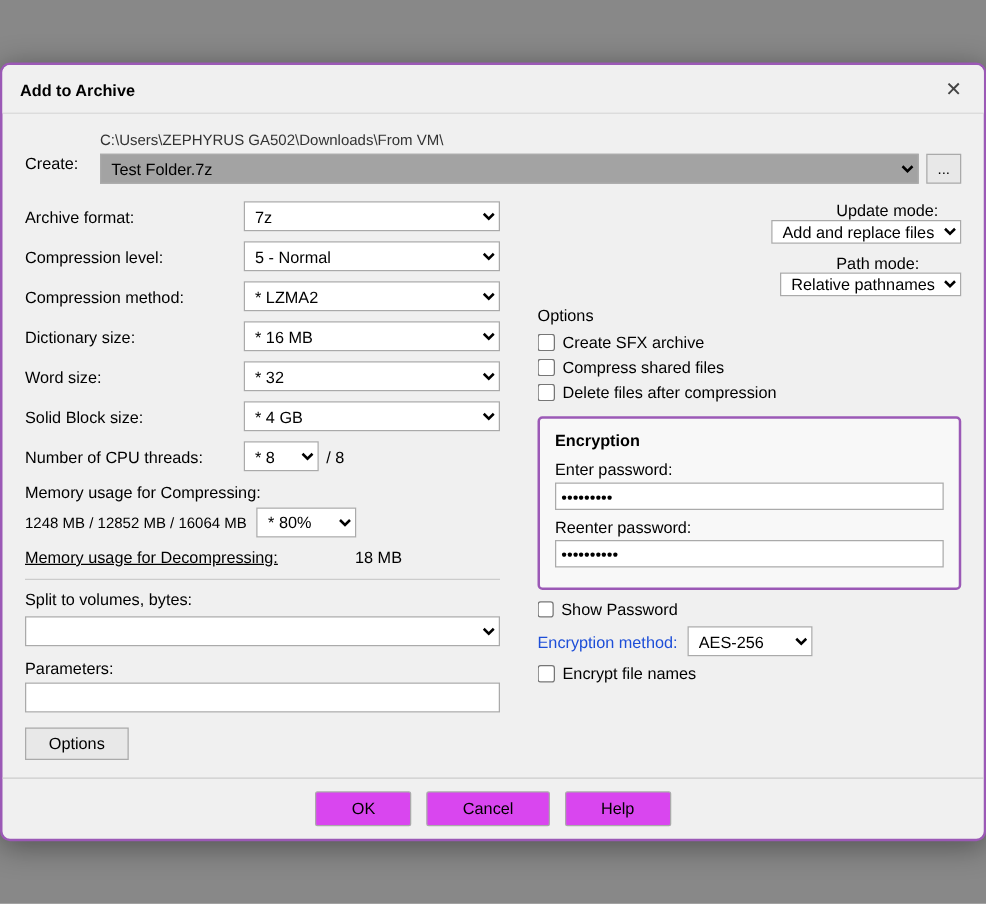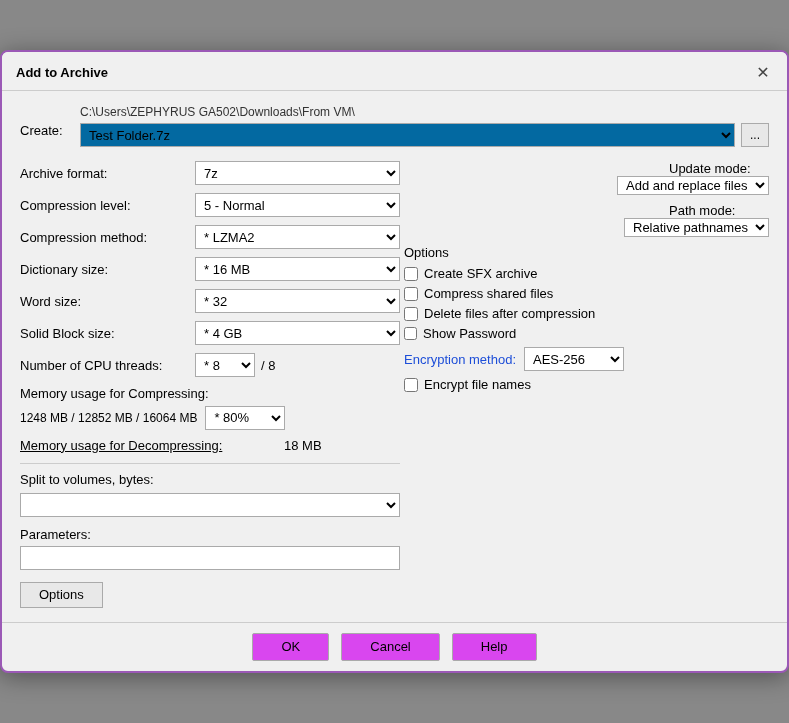--- a/index.html
+++ b/index.html
@@ -73,37 +73,37 @@
     }
     .archive-input-row {
       display: flex;
       gap: 6px;
     }
     .archive-input-row select {
       flex: 1;
       height: 24px;
       font-size: 13px;
       border: 1px solid #aaa;
-      background: #0369a1;
+      background: #a3a3a3;
       padding: 0 4px;
     }
     .browse-btn {
       width: 28px;
       height: 24px;
       border: 1px solid #aaa;
       background: #e8e8e8;
       cursor: pointer;
       font-size: 12px;
       display: flex;
       align-items: center;
       justify-content: center;
     }
     .main-grid {
       display: flex;
-      gap: 4px;
+      gap: 30px;
     }
     .left-col {
       flex: 0 0 380px;
     }
     .right-col {
       flex: 1;
     }
     .form-row {
       display: flex;
       align-items: center;
@@ -459,20 +459,27 @@
         </div>
         <div class="checkbox-row">
           <input type="checkbox" id="shared" style="">
           <label for="shared">Compress shared files</label>
         </div>
         <div class="checkbox-row">
           <input type="checkbox" id="delete" style="">
           <label for="delete">Delete files after compression</label>
         </div>
 
+        <div class="encryption-box">
+          <div class="enc-section-title">Encryption</div>
+          <span class="enc-label">Enter password:</span>
+          <input class="enc-input" type="password" value="123456789" style="">
+          <span class="enc-label">Reenter password:</span>
+          <input class="enc-input" type="password" value="1234567890" style="">
+        </div>
         <div class="show-password-row">
           <input type="checkbox" id="showpw" style="">
           <label for="showpw">Show Password</label>
         </div>
         <div class="enc-method-row">
           <span class="enc-method-label">Encryption method:</span>
           <select class="enc-method-select">
             <option value="AES-256">AES-256</option>
           </select>
         </div>

